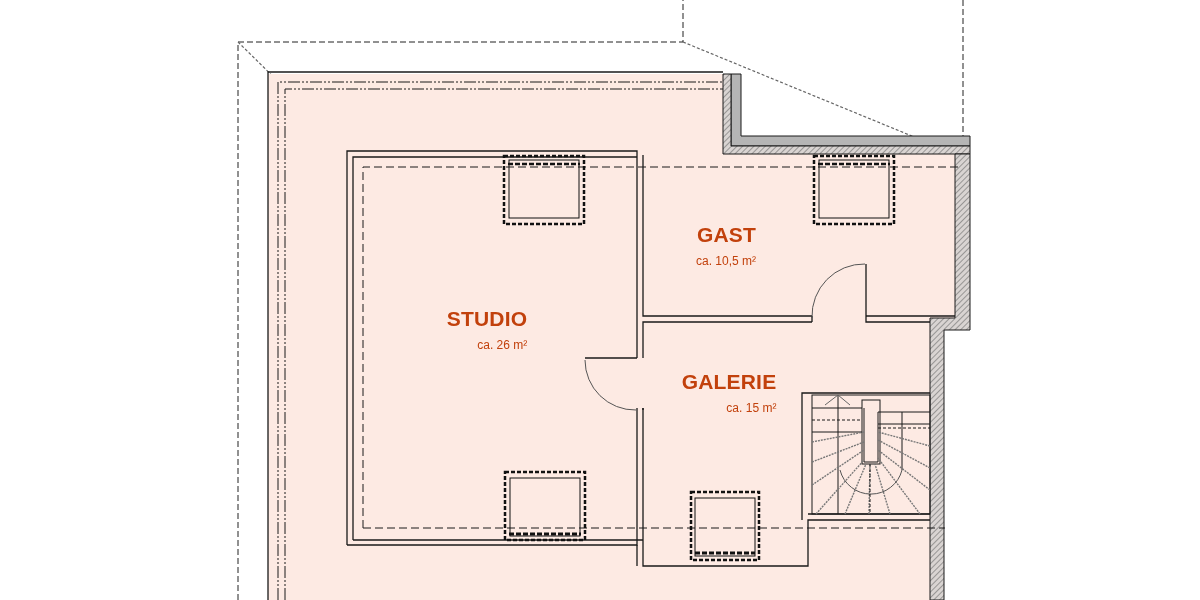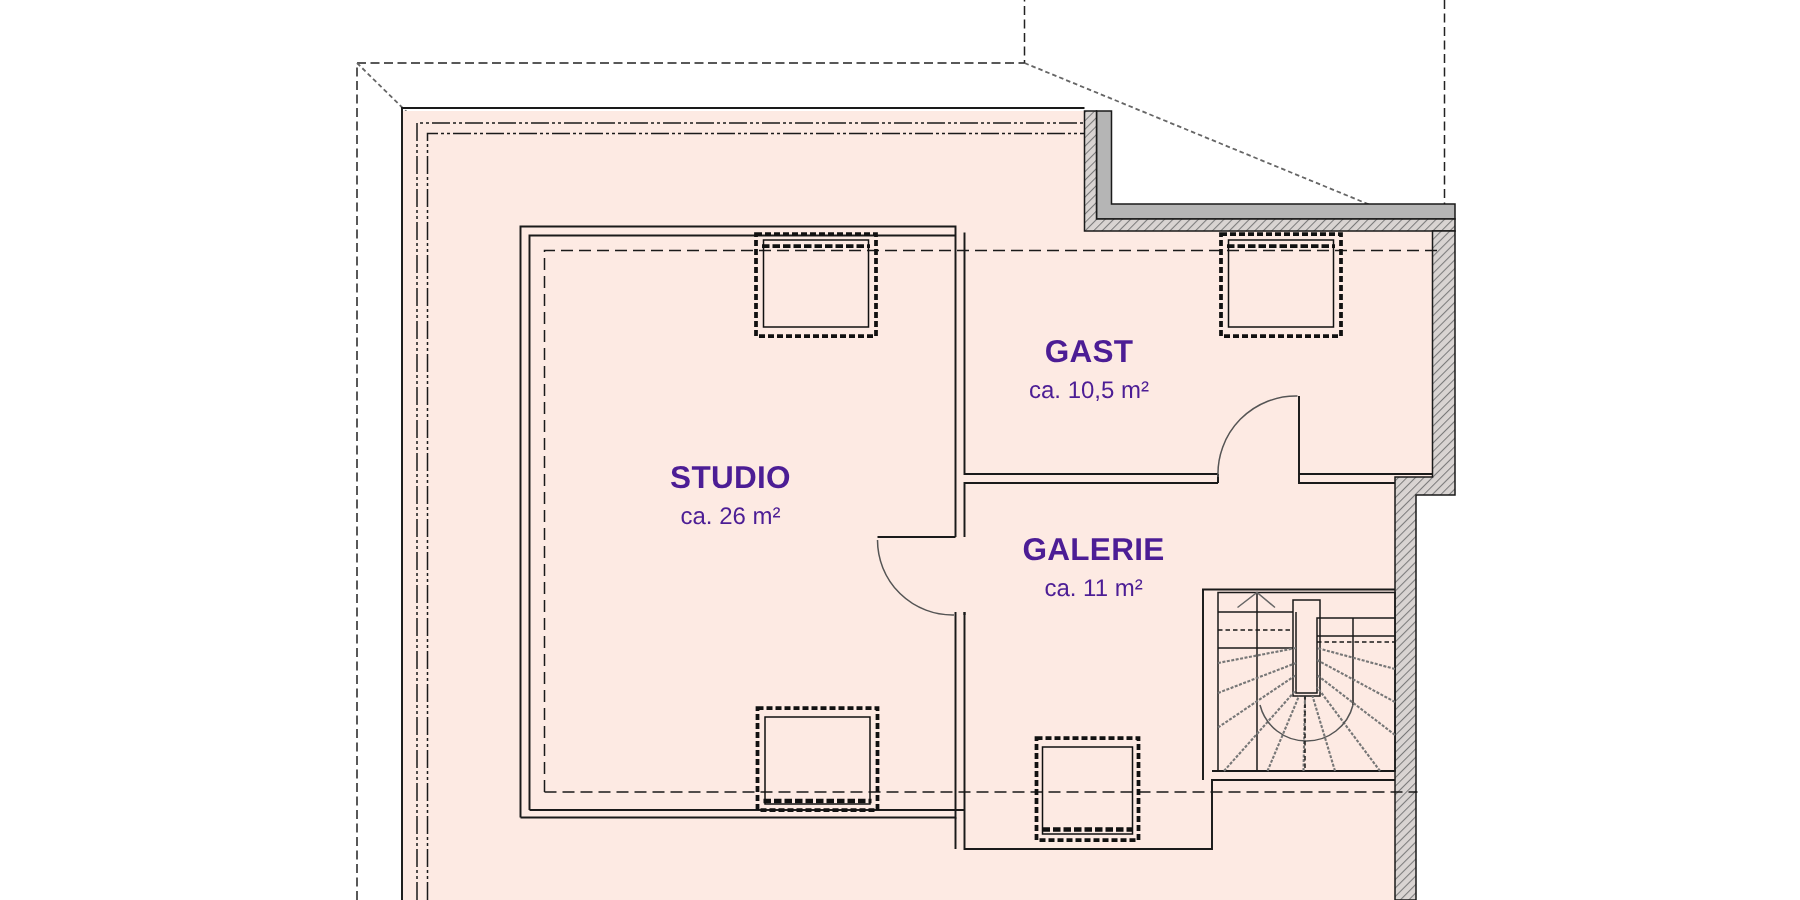--- a/index.html
+++ b/index.html
@@ -1,20 +1,20 @@
 <!DOCTYPE html>
 <html><head>
 <meta charset="utf-8">
 <style>
   html, body { margin: 0; padding: 0; background: #ffffff; }
   body { width: 1200px; height: 600px; overflow: hidden; position: relative; font-family: "Liberation Sans", sans-serif; }
   #plan { position: absolute; left: 0; top: 0; width: 1200px; height: 600px; }
-  .room-label { position: absolute; text-align: center; color: #4c1d95; transform: translateX(-50%); white-space: nowrap; }
+  .room-label { position: absolute; text-align: right; color: #c2410c; transform: translateX(-50%); white-space: nowrap; }
   .room-name { font-weight: bold; font-size: 21px; line-height: 26px; letter-spacing: 0.2px; }
-  .room-area { font-size: 16px; line-height: 26px; }
+  .room-area { font-size: 12px; line-height: 26px; }
 </style>
 </head>
 <body>
 
 <svg id="plan" viewBox="0 0 1200 600" xmlns="http://www.w3.org/2000/svg">
   <defs>
     <pattern id="hatch" patternUnits="userSpaceOnUse" width="4" height="4" patternTransform="rotate(45)">
       <rect width="4" height="4" fill="#d9d4d2"></rect>
       <line x1="0" y1="0" x2="0" y2="4" stroke="#7a7a7a" stroke-width="1.4"></line>
     </pattern>
@@ -136,16 +136,16 @@
 <div class="room-label" style="left:487px; top:306px;">
   <div class="room-name">STUDIO</div>
   <div class="room-area">ca. 26 m²</div>
 </div>
 
 <div class="room-label" style="left:726px; top:222px;">
   <div class="room-name">GAST</div>
   <div class="room-area">ca. 10,5 m²</div>
 </div>
 
-<div class="room-label" style="left:729px; top:354px;">
+<div class="room-label" style="left:729px; top:369px;">
   <div class="room-name">GALERIE</div>
-  <div class="room-area">ca. 11 m²</div>
+  <div class="room-area">ca. 15 m²</div>
 </div>
 
 </body></html>

